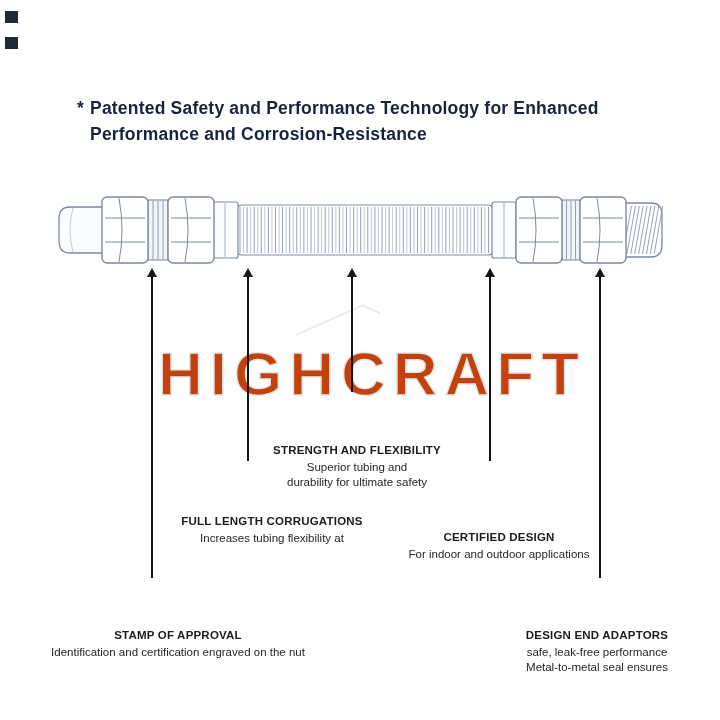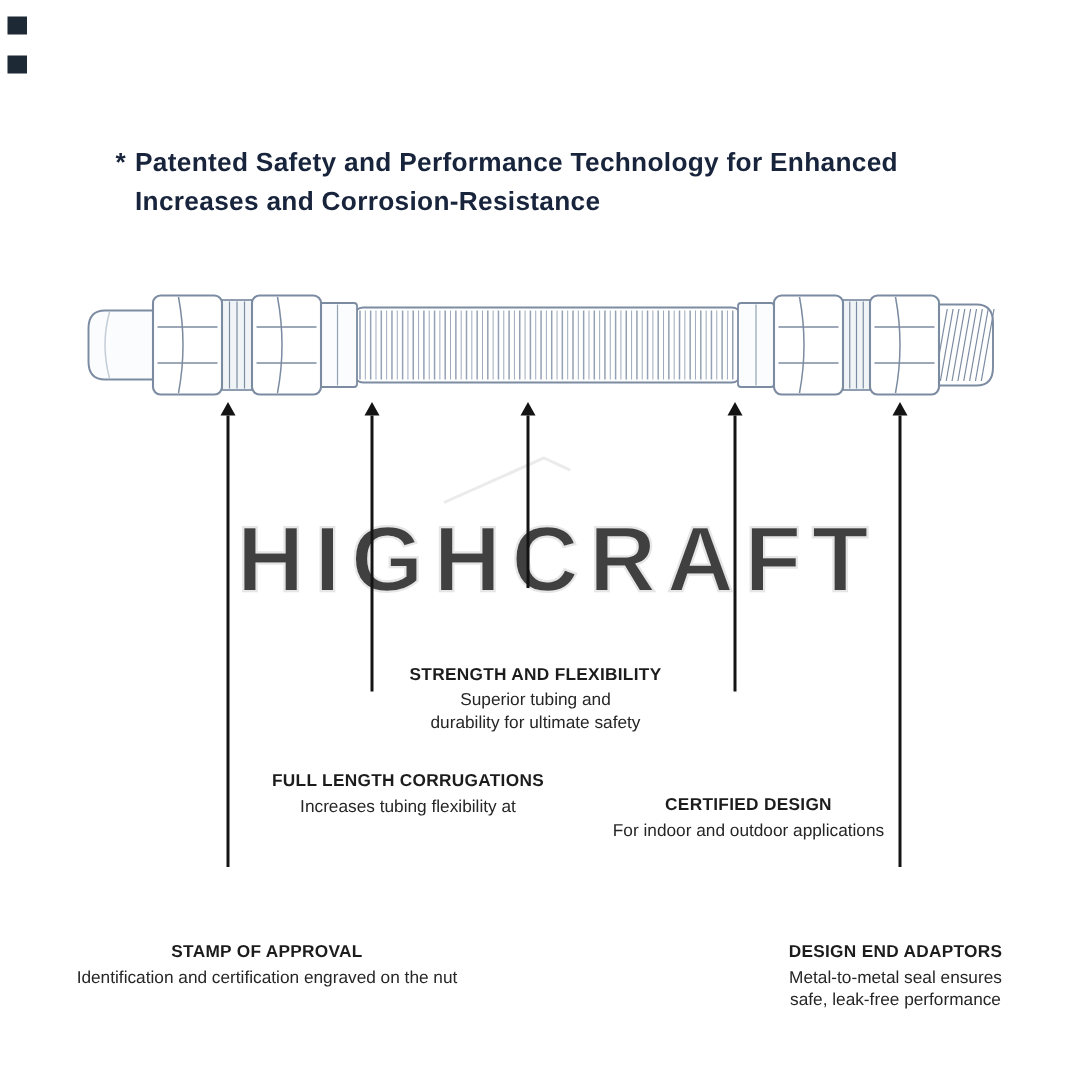--- a/index.html
+++ b/index.html
@@ -19,21 +19,21 @@
     position:absolute;left:77px;top:96px;display:flex;z-index:4;
     color:#18243c;font-weight:bold;font-size:17.5px;line-height:25.5px;
     letter-spacing:0.2px;
   }
   .title .marker{margin-right:6px;}
 
   
   .watermark{
     position:absolute;left:372px;top:338px;transform:translateX(-50%);
     font-size:62px;font-weight:bold;letter-spacing:7px;white-space:nowrap;
-    color:#404040;-webkit-text-stroke:1.5px #e6e6e6;z-index:1;
+    color:#c2410c;-webkit-text-stroke:1.5px #e6e6e6;z-index:1;
   }
   .roof{position:absolute;background:#ebebeb;height:2px;transform-origin:left center;z-index:1;}
   .roof1{left:296px;top:334px;width:73px;transform:rotate(-24deg);}
   .roof2{left:362px;top:304px;width:20px;transform:rotate(25deg);}
 
   
   #hose-svg{position:absolute;left:54px;top:190px;z-index:2;}
 
   
   .arrow{
@@ -71,21 +71,21 @@
 
 <div class="canvas">
 
   <div class="corner-mark cm1"></div>
   <div class="corner-mark cm2"></div>
 
   <div class="title">
     <span class="marker">*</span>
     <span>
       <span>Patented Safety and Performance Technology for Enhanced</span><br>
-      <span>Increases and Corrosion-Resistance</span>
+      <span>Performance and Corrosion-Resistance</span>
     </span>
   </div>
 
   <div class="watermark">HIGHCRAFT</div>
   <div class="roof roof1"></div>
   <div class="roof roof2"></div>
 
   <svg id="hose-svg" width="612" height="80" viewBox="0 0 612 80">
       <rect x="182" y="15" width="258" height="50" rx="6" fill="#ffffff" stroke="#7b8ba1" stroke-width="1.2"></rect>
       <line x1="186" y1="17" x2="186" y2="63" stroke="#93a2b5" stroke-width="1"></line>
@@ -238,17 +238,17 @@
     <p>For indoor and outdoor applications</p>
   </div>
 
   <div class="callout co-stamp">
     <h3>STAMP OF APPROVAL</h3>
     <p>Identification and certification engraved on the nut</p>
   </div>
 
   <div class="callout co-flared">
     <h3>DESIGN END ADAPTORS</h3>
+    <p>safe, leak-free performance</p>
     <p>Metal-to-metal seal ensures</p>
-    <p>safe, leak-free performance</p>
   </div>
 
 </div>
 
 </body></html>

